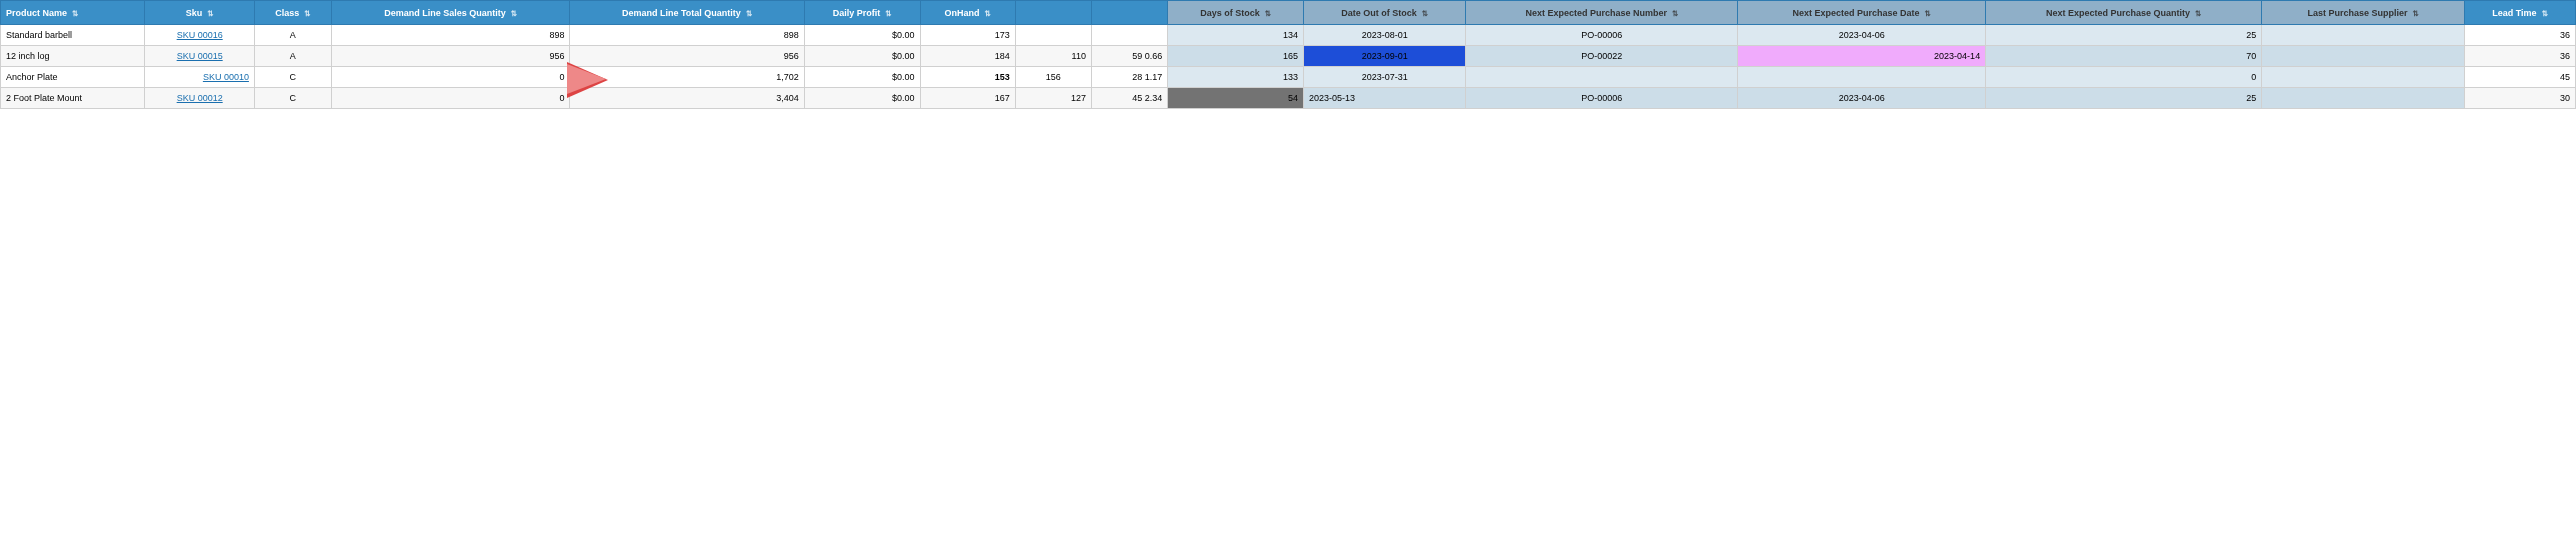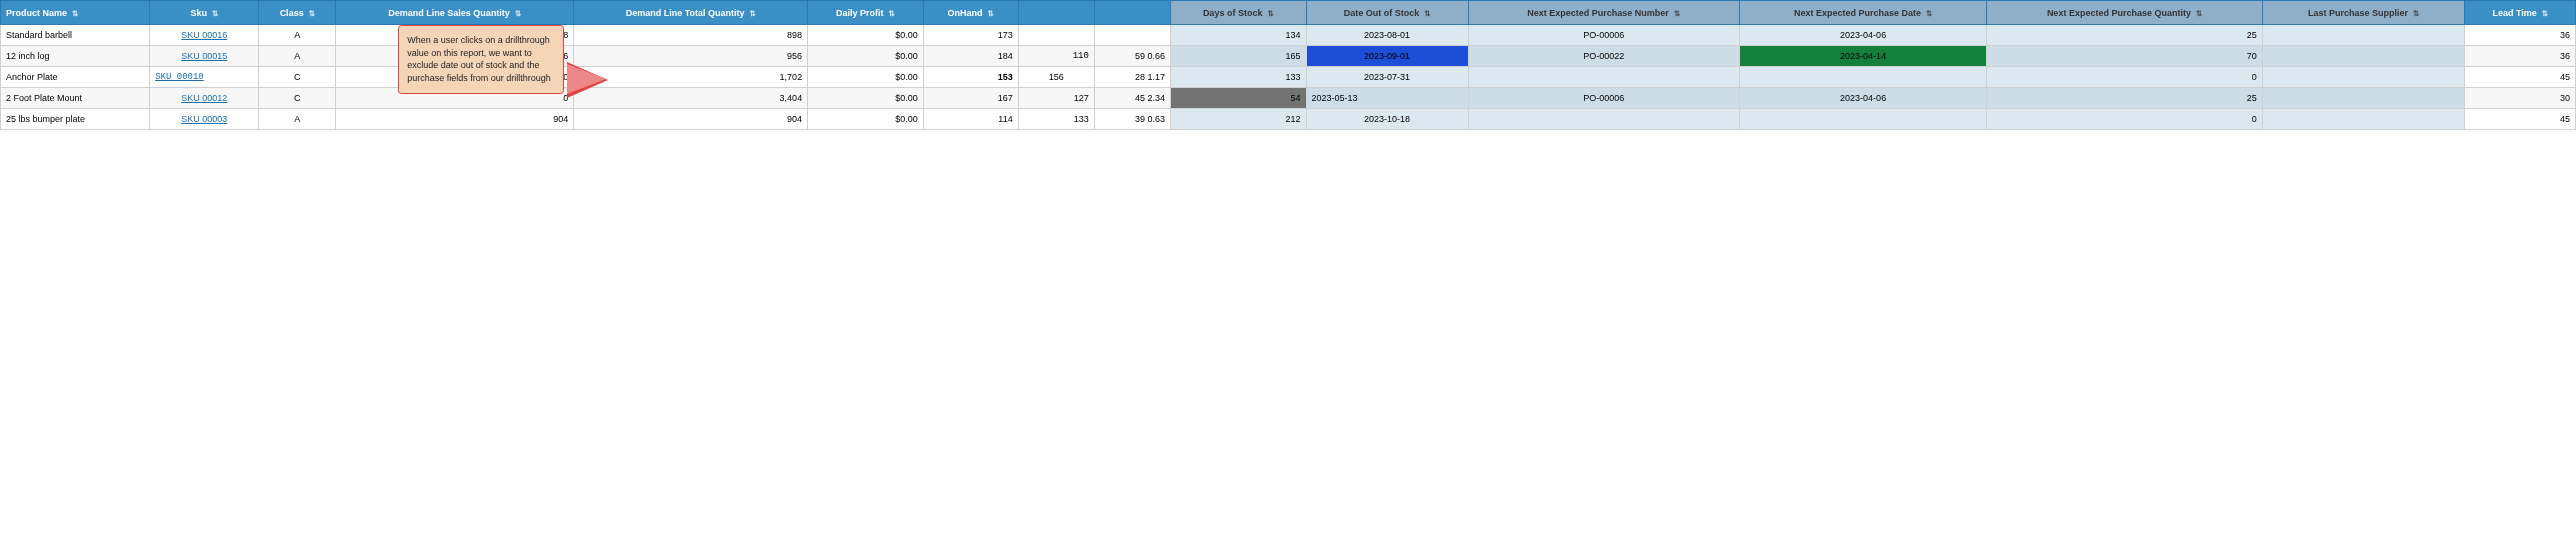--- a/index.html
+++ b/index.html
@@ -92,23 +92,20 @@
     th.grayed {
       background-color: #8fafc8 !important;
       color: #333;
     }
   </style>
 </head>
 <body>
 
 <div class="table-wrapper">
 
-  <div class="tooltip-box">
-    <span>When a user clicks on a drillthrough value on this report, we want to exclude date out of stock and the purchase fields from our drillthrough</span>
-  </div>
 
   <div class="arrow-right"></div>
 
   <div class="table-container">
     <table>
       <thead>
         <tr>
           <th style="text-align:left; min-width:75px;">
             <span>Product Name</span>
             <span class="sort-icon">⇅</span>
@@ -190,33 +187,33 @@
             <td style="text-align: right;">36</td>
           </tr>
           <tr>
             <td>12 inch log</td>
             <td style="text-align: center;"><a>SKU 00015</a></td>
             <td style="text-align: center;">A</td>
             <td style="text-align: right;">956</td>
             <td style="text-align: right;">956</td>
             <td style="text-align: right;">$0.00</td>
             <td style="text-align: right;">184</td>
-            <td style="text-align: right; font-family: Liberation Mono, monospace;">110</td>
+            <td style="text-align: right;">110</td>
             <td style="text-align: right;">59    0.66</td>
             <td style="text-align: right; background-color: rgb(204, 221, 232);">165</td>
             <td style="text-align: center; background-color: #1d4ed8;">2023-09-01</td>
             <td style="text-align: center; background-color: rgb(204, 221, 232);">PO-00022</td>
-            <td style="text-align: center; background-color: #15803d;">2023-04-14</td>
+            <td style="text-align: right; background-color: #f0abfc;">2023-04-14</td>
             <td style="text-align: right; background-color: rgb(204, 221, 232);">70</td>
             <td style="text-align: center; background-color: rgb(204, 221, 232);"></td>
             <td style="text-align: right;">36</td>
           </tr>
           <tr>
             <td>Anchor Plate</td>
-            <td style="text-align: left; font-family: Liberation Mono, monospace;"><a>SKU 00010</a></td>
+            <td style="text-align: right;"><a>SKU 00010</a></td>
             <td style="text-align: center;">C</td>
             <td style="text-align: right;">0</td>
             <td style="text-align: right;">1,702</td>
             <td style="text-align: right;">$0.00</td>
             <td style="text-align: right; font-weight: bold;">153</td>
             <td style="text-align: center;">156</td>
             <td style="text-align: right;">28    1.17</td>
             <td style="text-align: right; background-color: rgb(220, 232, 240);">133</td>
             <td style="text-align: center; background-color: rgb(220, 232, 240);">2023-07-31</td>
             <td style="text-align: center; background-color: rgb(220, 232, 240);"></td>
@@ -236,35 +233,17 @@
             <td style="text-align: right;">127</td>
             <td style="text-align: right;">45    2.34</td>
             <td style="text-align: right; background-color: #737373;">54</td>
             <td style="text-align: left; background-color: rgb(204, 221, 232);">2023-05-13</td>
             <td style="text-align: center; background-color: rgb(204, 221, 232);">PO-00006</td>
             <td style="text-align: center; background-color: rgb(204, 221, 232);">2023-04-06</td>
             <td style="text-align: right; background-color: rgb(204, 221, 232);">25</td>
             <td style="text-align: center; background-color: rgb(204, 221, 232);"></td>
             <td style="text-align: right;">30</td>
           </tr>
-          <tr>
-            <td>25 lbs bumper plate</td>
-            <td style="text-align: center;"><a>SKU 00003</a></td>
-            <td style="text-align: center;">A</td>
-            <td style="text-align: right;">904</td>
-            <td style="text-align: right;">904</td>
-            <td style="text-align: right;">$0.00</td>
-            <td style="text-align: right;">114</td>
-            <td style="text-align: right;">133</td>
-            <td style="text-align: right;">39    0.63</td>
-            <td style="text-align: right; background-color: rgb(220, 232, 240);">212</td>
-            <td style="text-align: center; background-color: rgb(220, 232, 240);">2023-10-18</td>
-            <td style="text-align: center; background-color: rgb(220, 232, 240);"></td>
-            <td style="text-align: center; background-color: rgb(220, 232, 240);"></td>
-            <td style="text-align: right; background-color: rgb(220, 232, 240);">0</td>
-            <td style="text-align: center; background-color: rgb(220, 232, 240);"></td>
-            <td style="text-align: right;">45</td>
-          </tr>
         </tbody>
     </table>
   </div>
 </div>
 
 
 </body></html>

